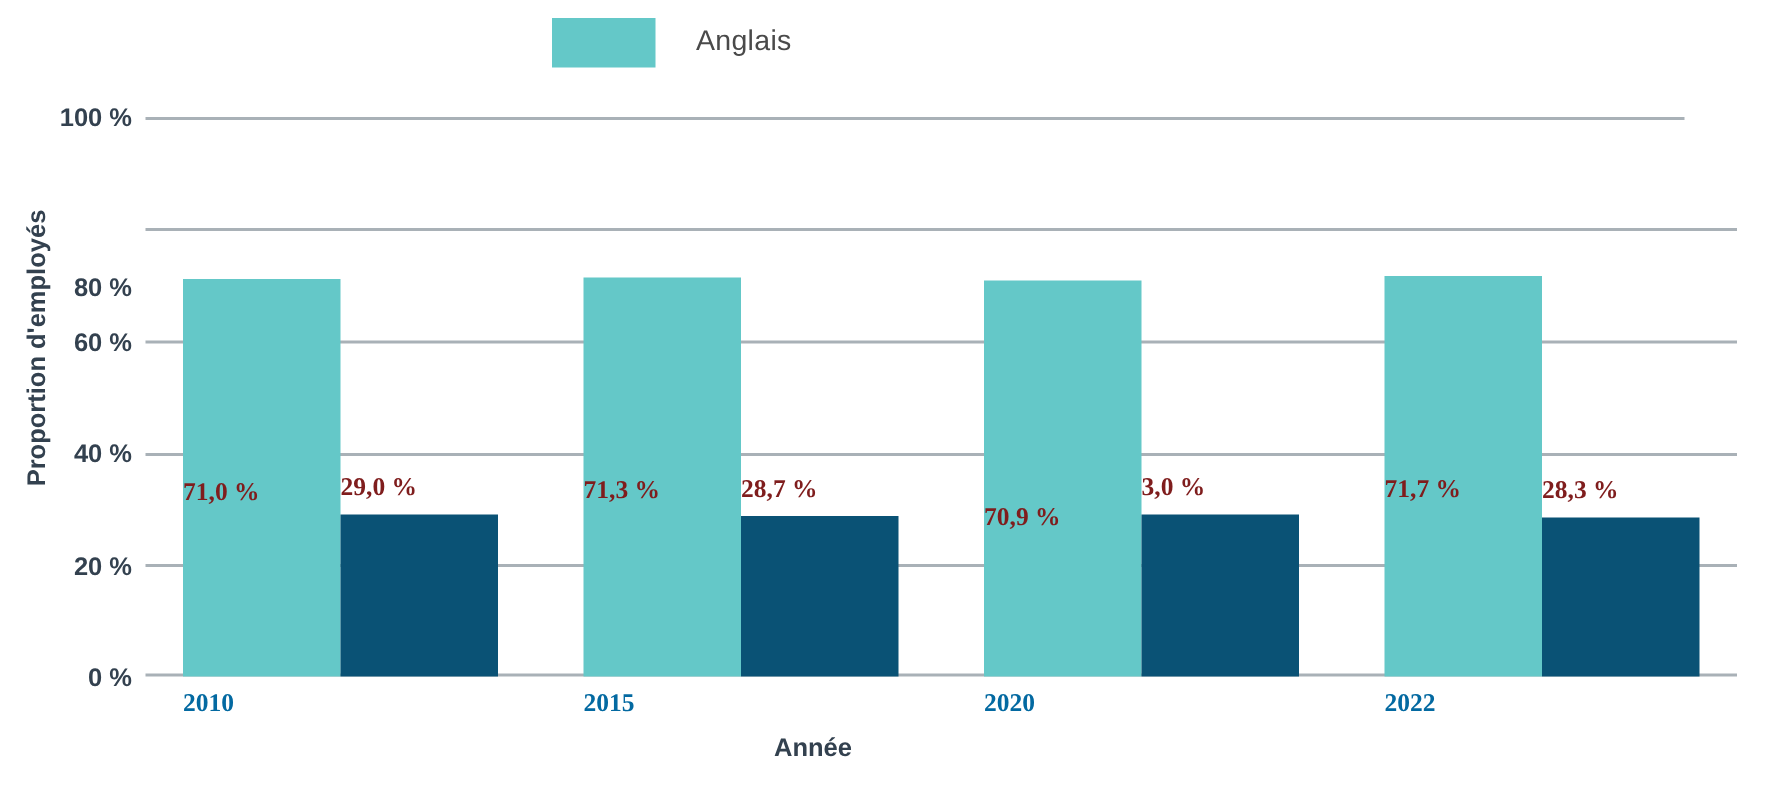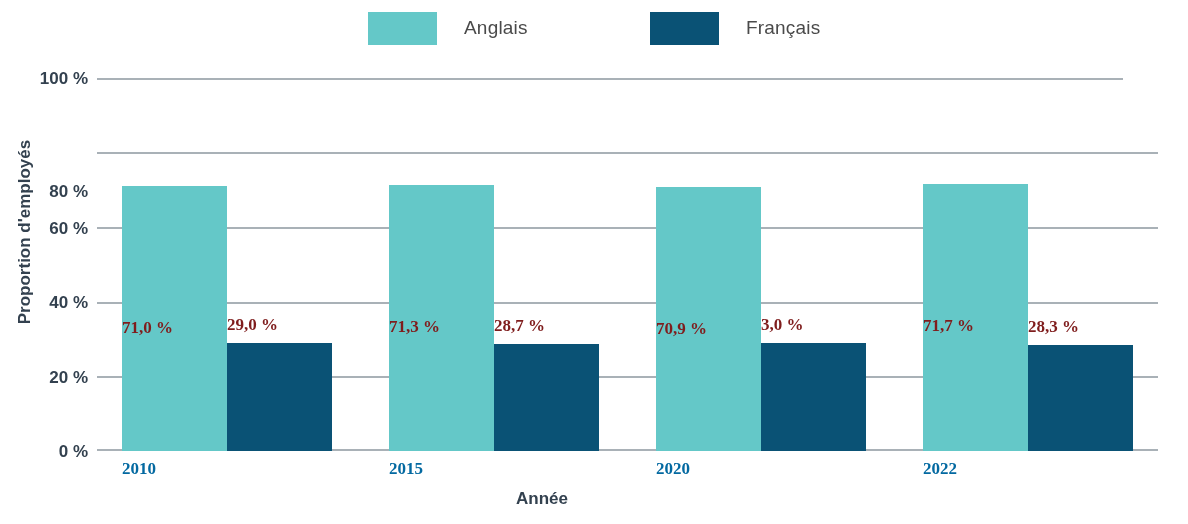--- a/index.html
+++ b/index.html
@@ -148,24 +148,20 @@
 </head>
 <body>
 
 <div id="chart-root">
 
   <div id="legend">
     <div class="legend-item" id="legend-item-anglais">
       <span class="legend-swatch" style="background:#64c8c8;"></span>
       <span class="legend-label">Anglais</span>
     </div>
-    <div class="legend-item" id="legend-item-francais">
-      <span class="legend-swatch" style="background:#0a5275;"></span>
-      <span class="legend-label">Français</span>
-    </div>
   </div>
 
   <div id="y-axis-title">Proportion d'employés</div>
 
   <div id="y-ticks">
     <div class="y-tick" style="top:-9px;">100 %</div>
     <div class="y-tick" style="top:66px;margin-top:38px;">80 %</div>
     <div class="y-tick" style="top:141px;">60 %</div>
     <div class="y-tick" style="top:215px;">40 %</div>
     <div class="y-tick" style="top:290px;">20 %</div>
@@ -188,21 +184,21 @@
       <div class="bar-label" style="left:25px;  width:105px; top:240px;">71,0 %</div>
       <div class="bar-label" style="left:130px; width:105px; top:237px;">29,0 %</div>
 
       <div class="bar bar-anglais" style="left:292px; width:105px; height:266px;"></div>
       <div class="bar bar-francais" style="left:397px; width:105px; height:107px;"></div>
       <div class="bar-label" style="left:292px; width:105px; top:239px;">71,3 %</div>
       <div class="bar-label" style="left:397px; width:105px; top:238px;">28,7 %</div>
 
       <div class="bar bar-anglais" style="left:559px; width:105px; height:264px;"></div>
       <div class="bar bar-francais" style="left:664px; width:105px; height:108px;"></div>
-      <div class="bar-label" style="left:559px; width:127px; top:241px;">70,9 %</div>
+      <div class="bar-label" style="left:559px; width:127px; top:257px;">70,9 %</div>
       <div class="bar-label" style="left:664px; width:105px; top:237px;">3,0 %</div>
 
       <div class="bar bar-anglais" style="left:826px; width:105px; height:267px;"></div>
       <div class="bar bar-francais" style="left:931px; width:105px; height:106px;"></div>
       <div class="bar-label" style="left:826px; width:105px; top:238px;">71,7 %</div>
       <div class="bar-label" style="left:931px; width:105px; top:239px;">28,3 %</div>
 
     </div>
   </div>
 

